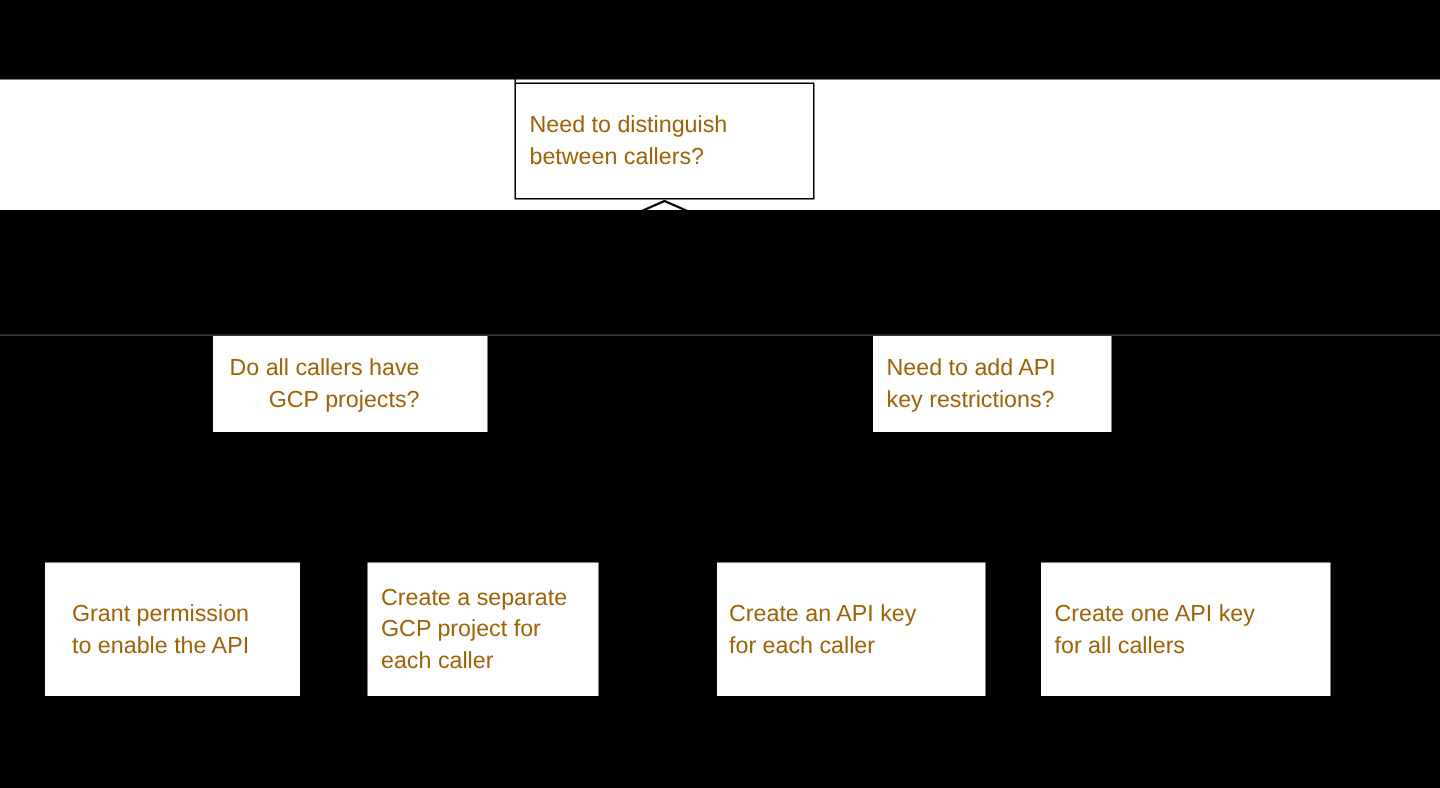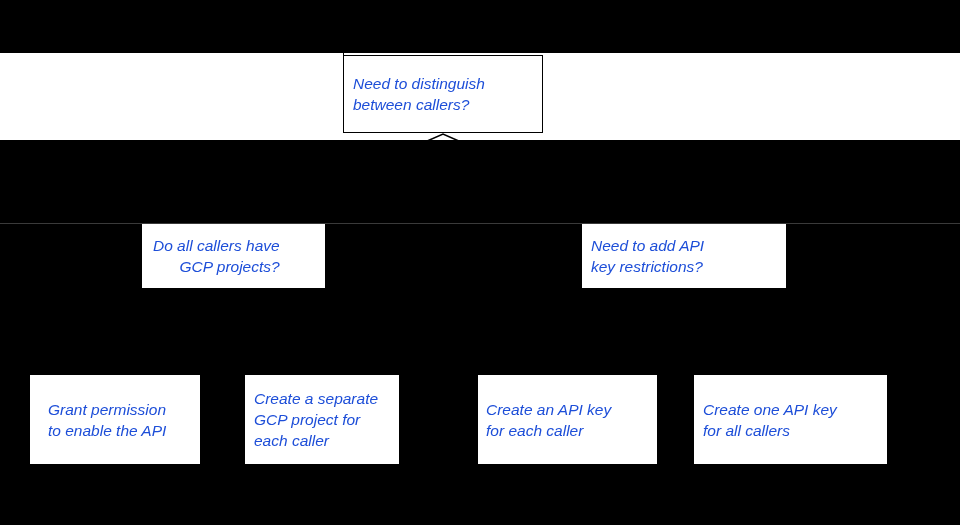--- a/index.html
+++ b/index.html
@@ -24,29 +24,28 @@
     width: 960px;
     background: #ffffff;
   }
   #band-top     { top: 53px;  height: 87px; }
 
   
   .node {
     position: absolute;
     box-sizing: border-box;
     background: #ffffff;
-    color: #1d4ed8;
+    color: #a16207;
     font-size: 15.5px;
     line-height: 21px;
     white-space: pre-line;
     display: flex;
     align-items: center;
     justify-content: flex-start;
     padding: 0 10px;
-    font-style: italic;
   }
   .node.bordered {
     border: 1px solid #000000;
   }
 
   
   #node-root {
     left: 343px;
     top: 55px;
     width: 200px;
@@ -59,21 +58,21 @@
     left: 142px;
     top: 224px;
     width: 183px;
     height: 64px;
     padding-left: 11px;
     text-align: right;
   }
   #node-key-restrictions {
     left: 582px;
     top: 224px;
-    width: 204px;
+    width: 159px;
     height: 64px;
     padding-left: 9px;
   }
 
   
   #node-grant-permission {
     left: 30px;
     top: 375px;
     width: 170px;
     height: 89px;

